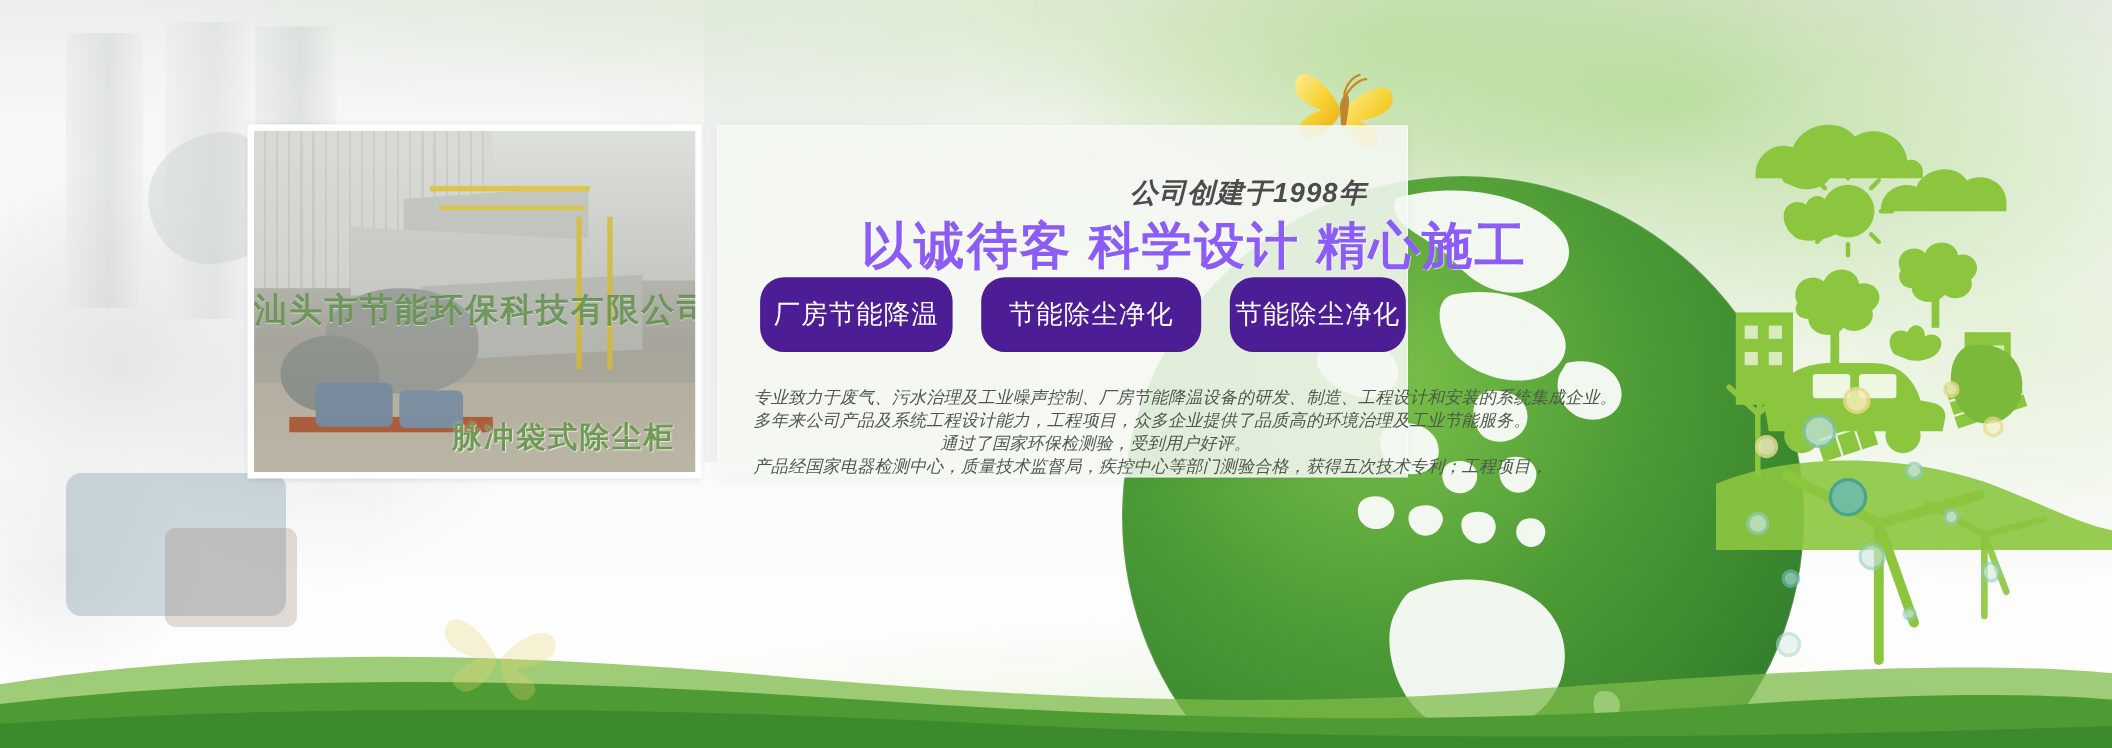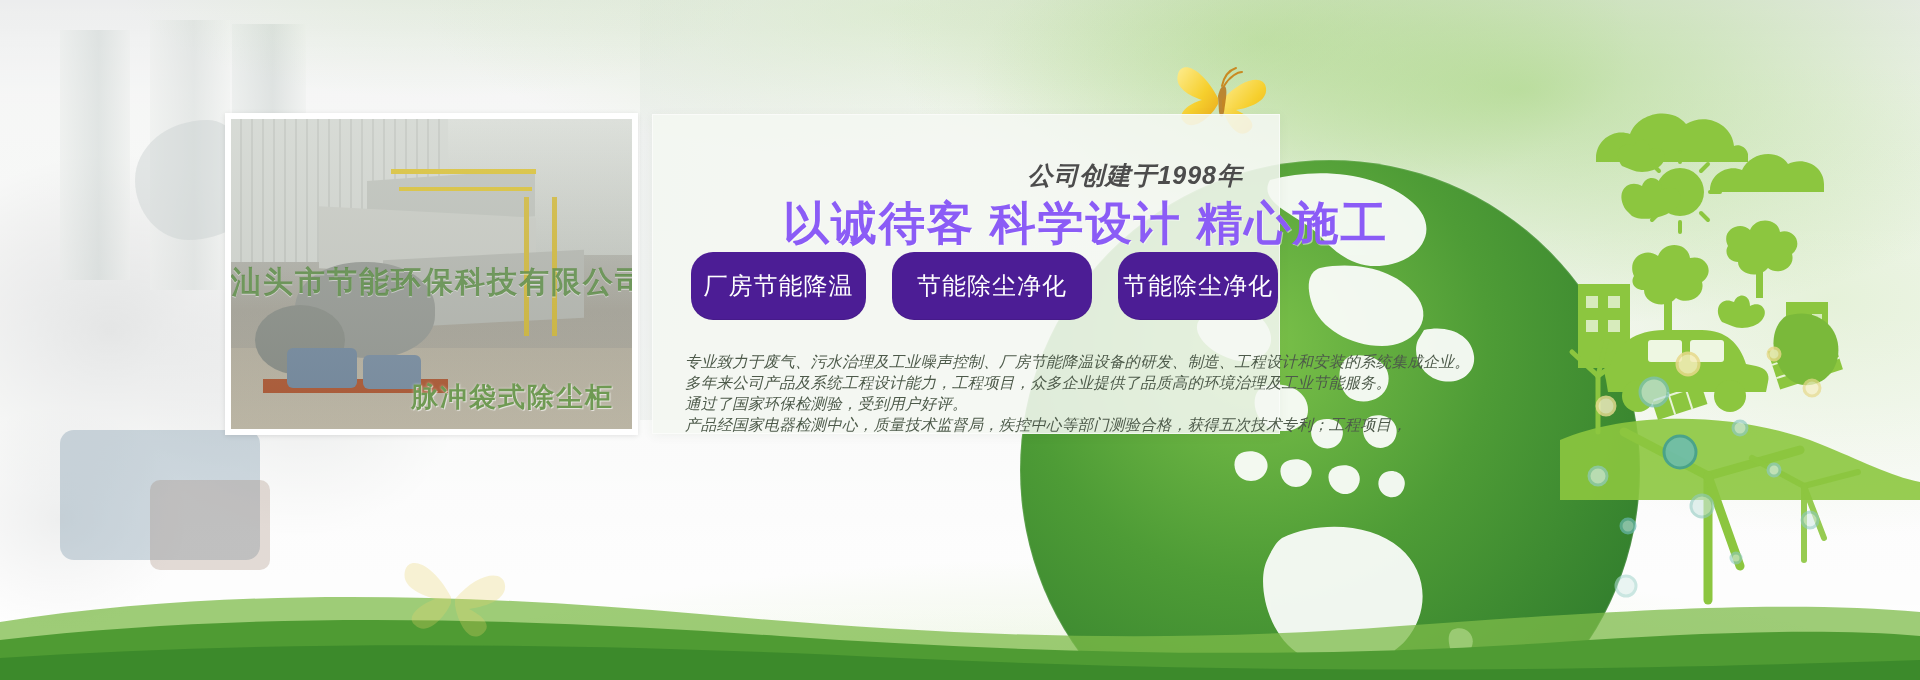--- a/index.html
+++ b/index.html
@@ -171,21 +171,21 @@
   .pill.w1 { width: 175px; }
   .pill.w2 { width: 200px; }
   .pill.w3 { width: 160px; }
   .pill-row.r2 .pill.w1 { width: 175px; }
   .pill-row.r2 .pill.w2 { width: 200px; }
   .pill-row.r2 .pill.w3 { width: 160px; }
 
   .desc {
     position:absolute; left: 32px; top: 236px; width: 622px;
     font-size: 15.5px; line-height: 21px; font-style: italic;
-    color: #4d5a4a; letter-spacing: .2px;
+    color: #4d5a4a; letter-spacing: .2px; text-align: center;
   }
   .desc p { white-space: nowrap; }
 
   
   .nosel { user-select:none; }
 </style>
 </head>
 <body>
 
 <div id="banner">

